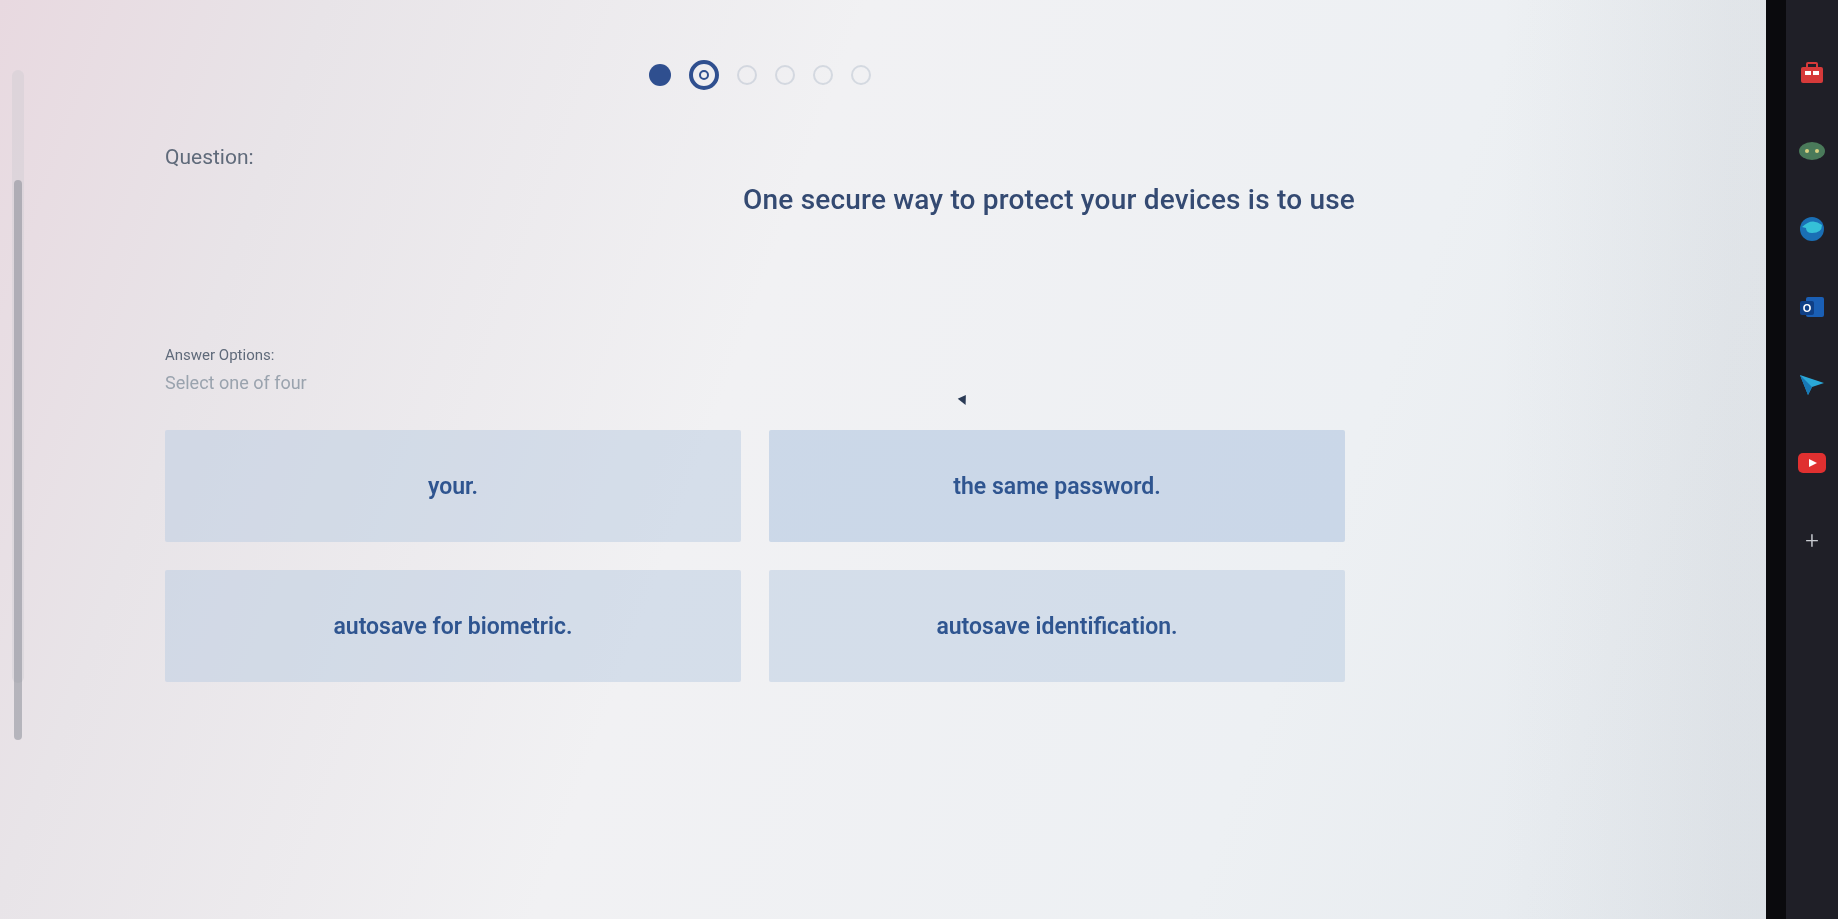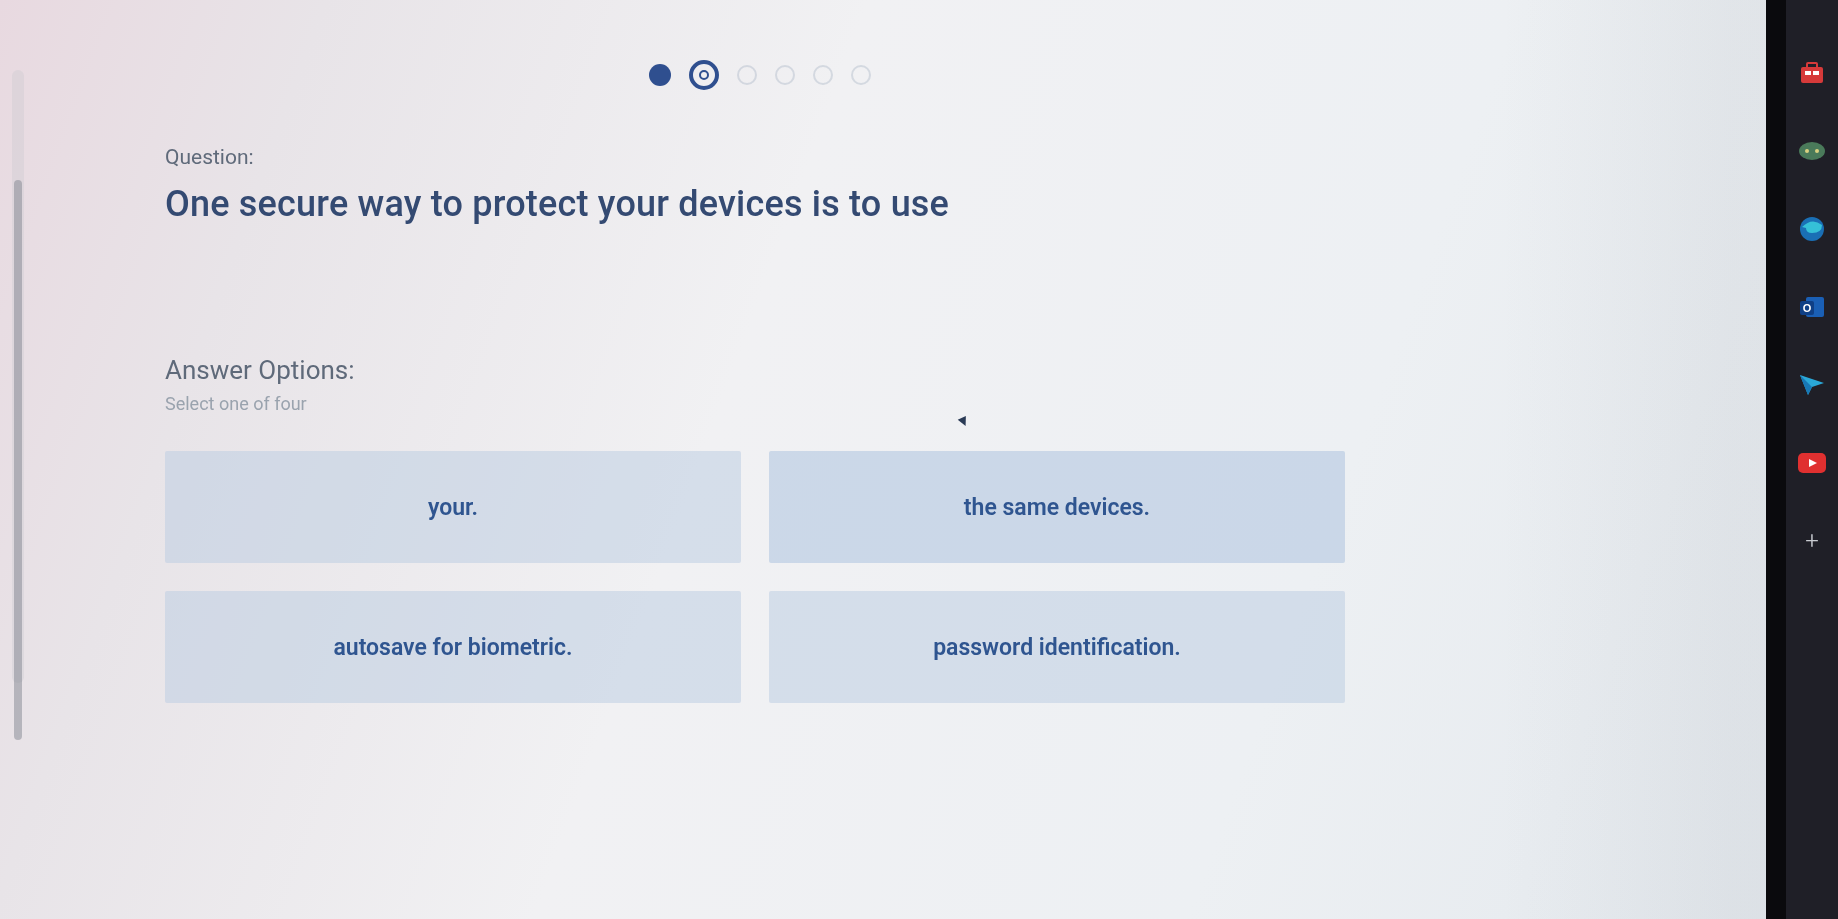--- a/index.html
+++ b/index.html
@@ -81,28 +81,29 @@
       border-radius: 50%;
       border: 2px solid rgba(110,130,160,0.22);
     }
     .question-label {
       font-size: 21px;
       color: #5f6a7a;
       margin-bottom: 14px;
       font-weight: 400;
     }
     .question-text {
-      font-size: 36px;
+      font-size: 28px;
       color: #344a72;
       font-weight: 500;
       margin-bottom: 130px;
       letter-spacing: 0.2px;
+      text-align: right;
     }
     .answer-label {
-      font-size: 26px;
+      font-size: 15px;
       color: #5f6a7a;
       margin-bottom: 8px;
       font-weight: 400;
     }
     .answer-hint {
       font-size: 18px;
       color: #9aa3ae;
       margin-bottom: 37px;
       font-weight: 400;
     }
@@ -209,27 +210,27 @@
 
     <div class="answer-label">Answer Options:</div>
     <div class="answer-hint">Select one of four</div>
 
     <div class="options-grid">
       <div class="option">
         <span>your.</span>
       </div>
       <div class="option">
         <span class="cursor-arrow">▾</span>
-        <span>the same devices.</span>
+        <span>the same password.</span>
       </div>
       <div class="option">
         <span>autosave for biometric.</span>
       </div>
       <div class="option">
-        <span>password identification.</span>
+        <span>autosave identification.</span>
       </div>
     </div>
 
   </div>
 </div>
 
 <div class="right-gap"></div>
 <div class="bezel"></div>
 
 <div class="taskbar">

